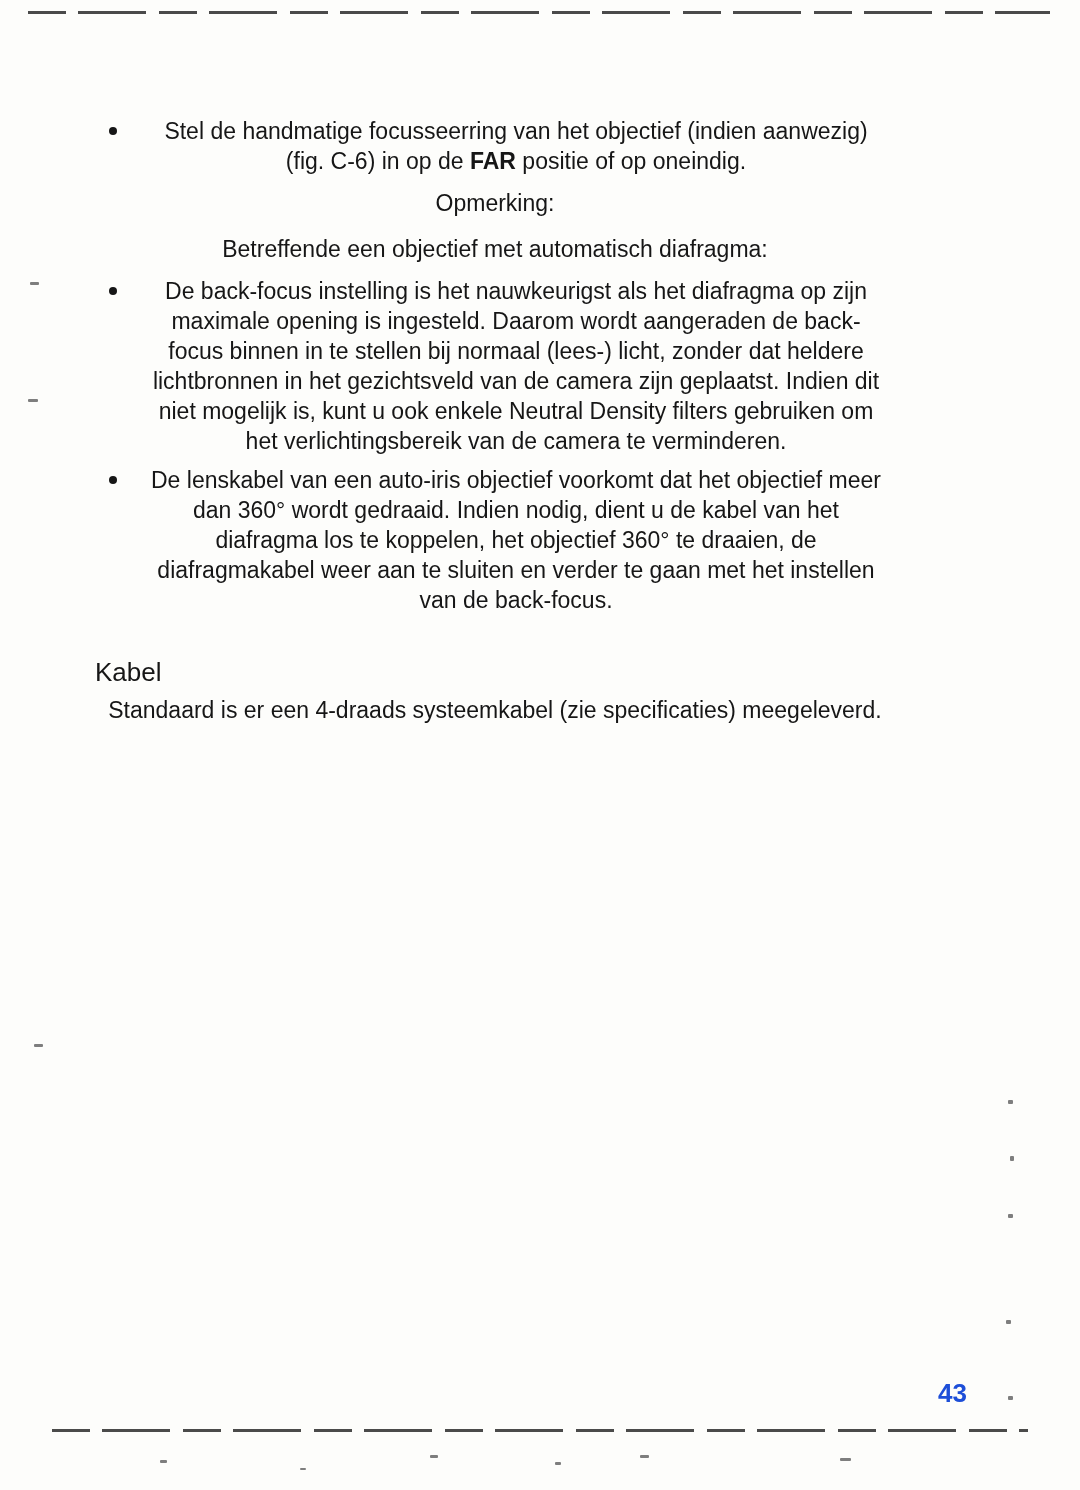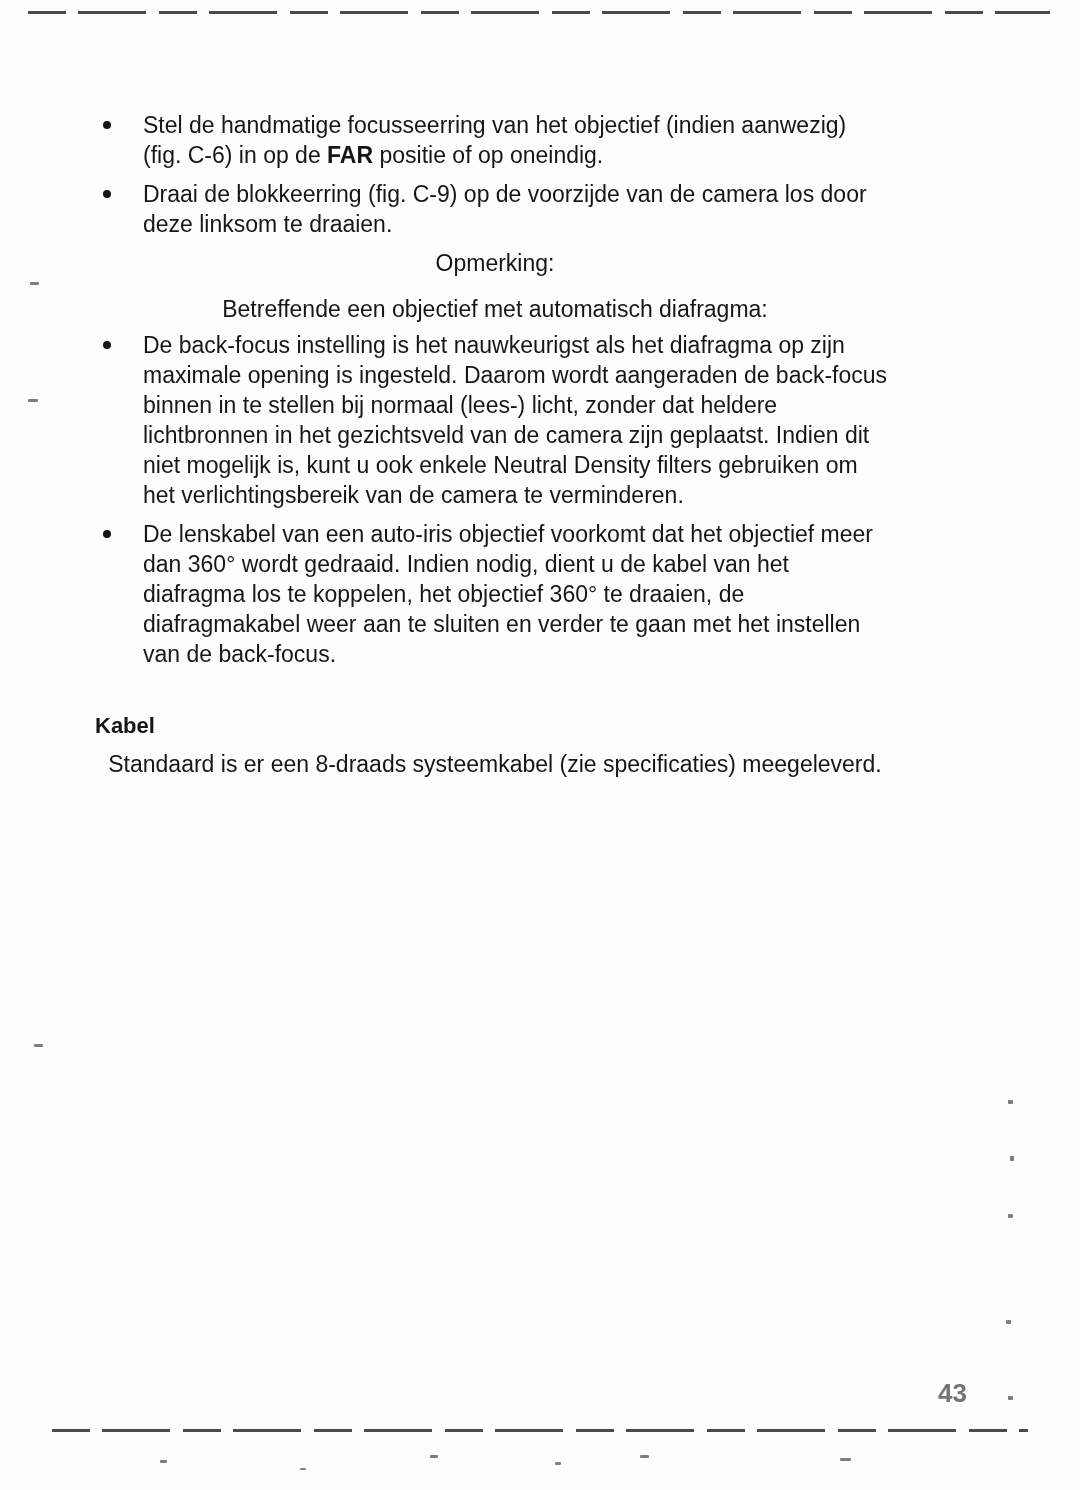--- a/index.html
+++ b/index.html
@@ -18,22 +18,23 @@
   .content {
     position: absolute;
     left: 95px;
     top: 104px;
     width: 800px;
     font-size: 23px;
     line-height: 30px;
   }
   ul.bullets {
     list-style: none;
-    margin: 6px;
+    margin: 12px;
     padding: 0;
+    text-align: center;
   }
   ul.bullets li {
     display: flex;
     margin: 0 0 9px 0;
   }
   .marker {
     flex: 0 0 42px;
     width: 42px;
   }
   .marker::before {
@@ -53,38 +54,38 @@
     font-weight: bold;
   }
   .note-title {
     margin: 52px 0 0 0;
   }
   .note-subtitle {
     margin: 6px 0 10px 0;
   }
   .section-heading {
     margin: 40px 0 6px 0;
-    font-size: 22px;
+    font-size: 26px;
     line-height: 34px;
-    font-weight: bold;
+    font-weight: normal;
   }
   p.para {
     margin: 0;
     text-align: center;
   }
   p.para + p.para {
     margin-top: 16px;
   }
   .page-number {
     position: absolute;
     left: 938px;
     top: 1378px;
     font-size: 26px;
     font-weight: bold;
-    color: #737373;
+    color: #1d4ed8;
   }
   .scan-line {
     position: absolute;
     height: 3px;
     background:
       repeating-linear-gradient(90deg,
         #2b2b2b 0px, #2b2b2b 38px,
         rgba(0,0,0,0) 38px, rgba(0,0,0,0) 50px,
         #2b2b2b 50px, #2b2b2b 118px,
         rgba(0,0,0,0) 118px, rgba(0,0,0,0) 131px);
@@ -112,42 +113,38 @@
 
 <div class="scan-line top"></div>
 
 <div class="content">
 
   <ul class="bullets">
     <li>
       <span class="marker"></span>
       <span class="li-text"><span>Stel de handmatige focusseerring van het objectief (indien aanwezig) (fig. C-6) in op de </span><b>FAR</b><span> positie of op oneindig.</span></span>
     </li>
-    <li>
-      <span class="marker"></span>
-      <span class="li-text">Draai de blokkeerring (fig. C-9) op de voorzijde van de camera los door deze linksom te draaien.</span>
-    </li>
   </ul>
 
   <p class="note-title para">Opmerking:</p>
   <p class="note-subtitle para">Betreffende een objectief met automatisch diafragma:</p>
 
   <ul class="bullets">
     <li>
       <span class="marker"></span>
       <span class="li-text">De back-focus instelling is het nauwkeurigst als het diafragma op zijn maximale opening is ingesteld. Daarom wordt aangeraden de back-focus binnen in te stellen bij normaal (lees-) licht, zonder dat heldere lichtbronnen in het gezichtsveld van de camera zijn geplaatst. Indien dit niet mogelijk is, kunt u ook enkele Neutral Density filters gebruiken om het verlichtingsbereik van de camera te verminderen.</span>
     </li>
     <li>
       <span class="marker"></span>
       <span class="li-text">De lenskabel van een auto-iris objectief voorkomt dat het objectief meer dan 360° wordt gedraaid. Indien nodig, dient u de kabel van het diafragma los te koppelen, het objectief 360° te draaien, de diafragmakabel weer aan te sluiten en verder te gaan met het instellen van de back-focus.</span>
     </li>
   </ul>
 
   <h2 class="section-heading">Kabel</h2>
-  <p class="para">Standaard is er een 8-draads systeemkabel (zie specificaties) meegeleverd.</p>
+  <p class="para">Standaard is er een 4-draads systeemkabel (zie specificaties) meegeleverd.</p>
 
 </div>
 
 <div class="page-number">43</div>
 
 <div class="scan-line bottom"></div>
 
 <div class="artifact" style="left:30px; top:282px; width:9px; height:3px;"></div>
 <div class="artifact" style="left:28px; top:399px; width:10px; height:3px;"></div>
 <div class="artifact" style="left:34px; top:1044px; width:9px; height:3px;"></div>

